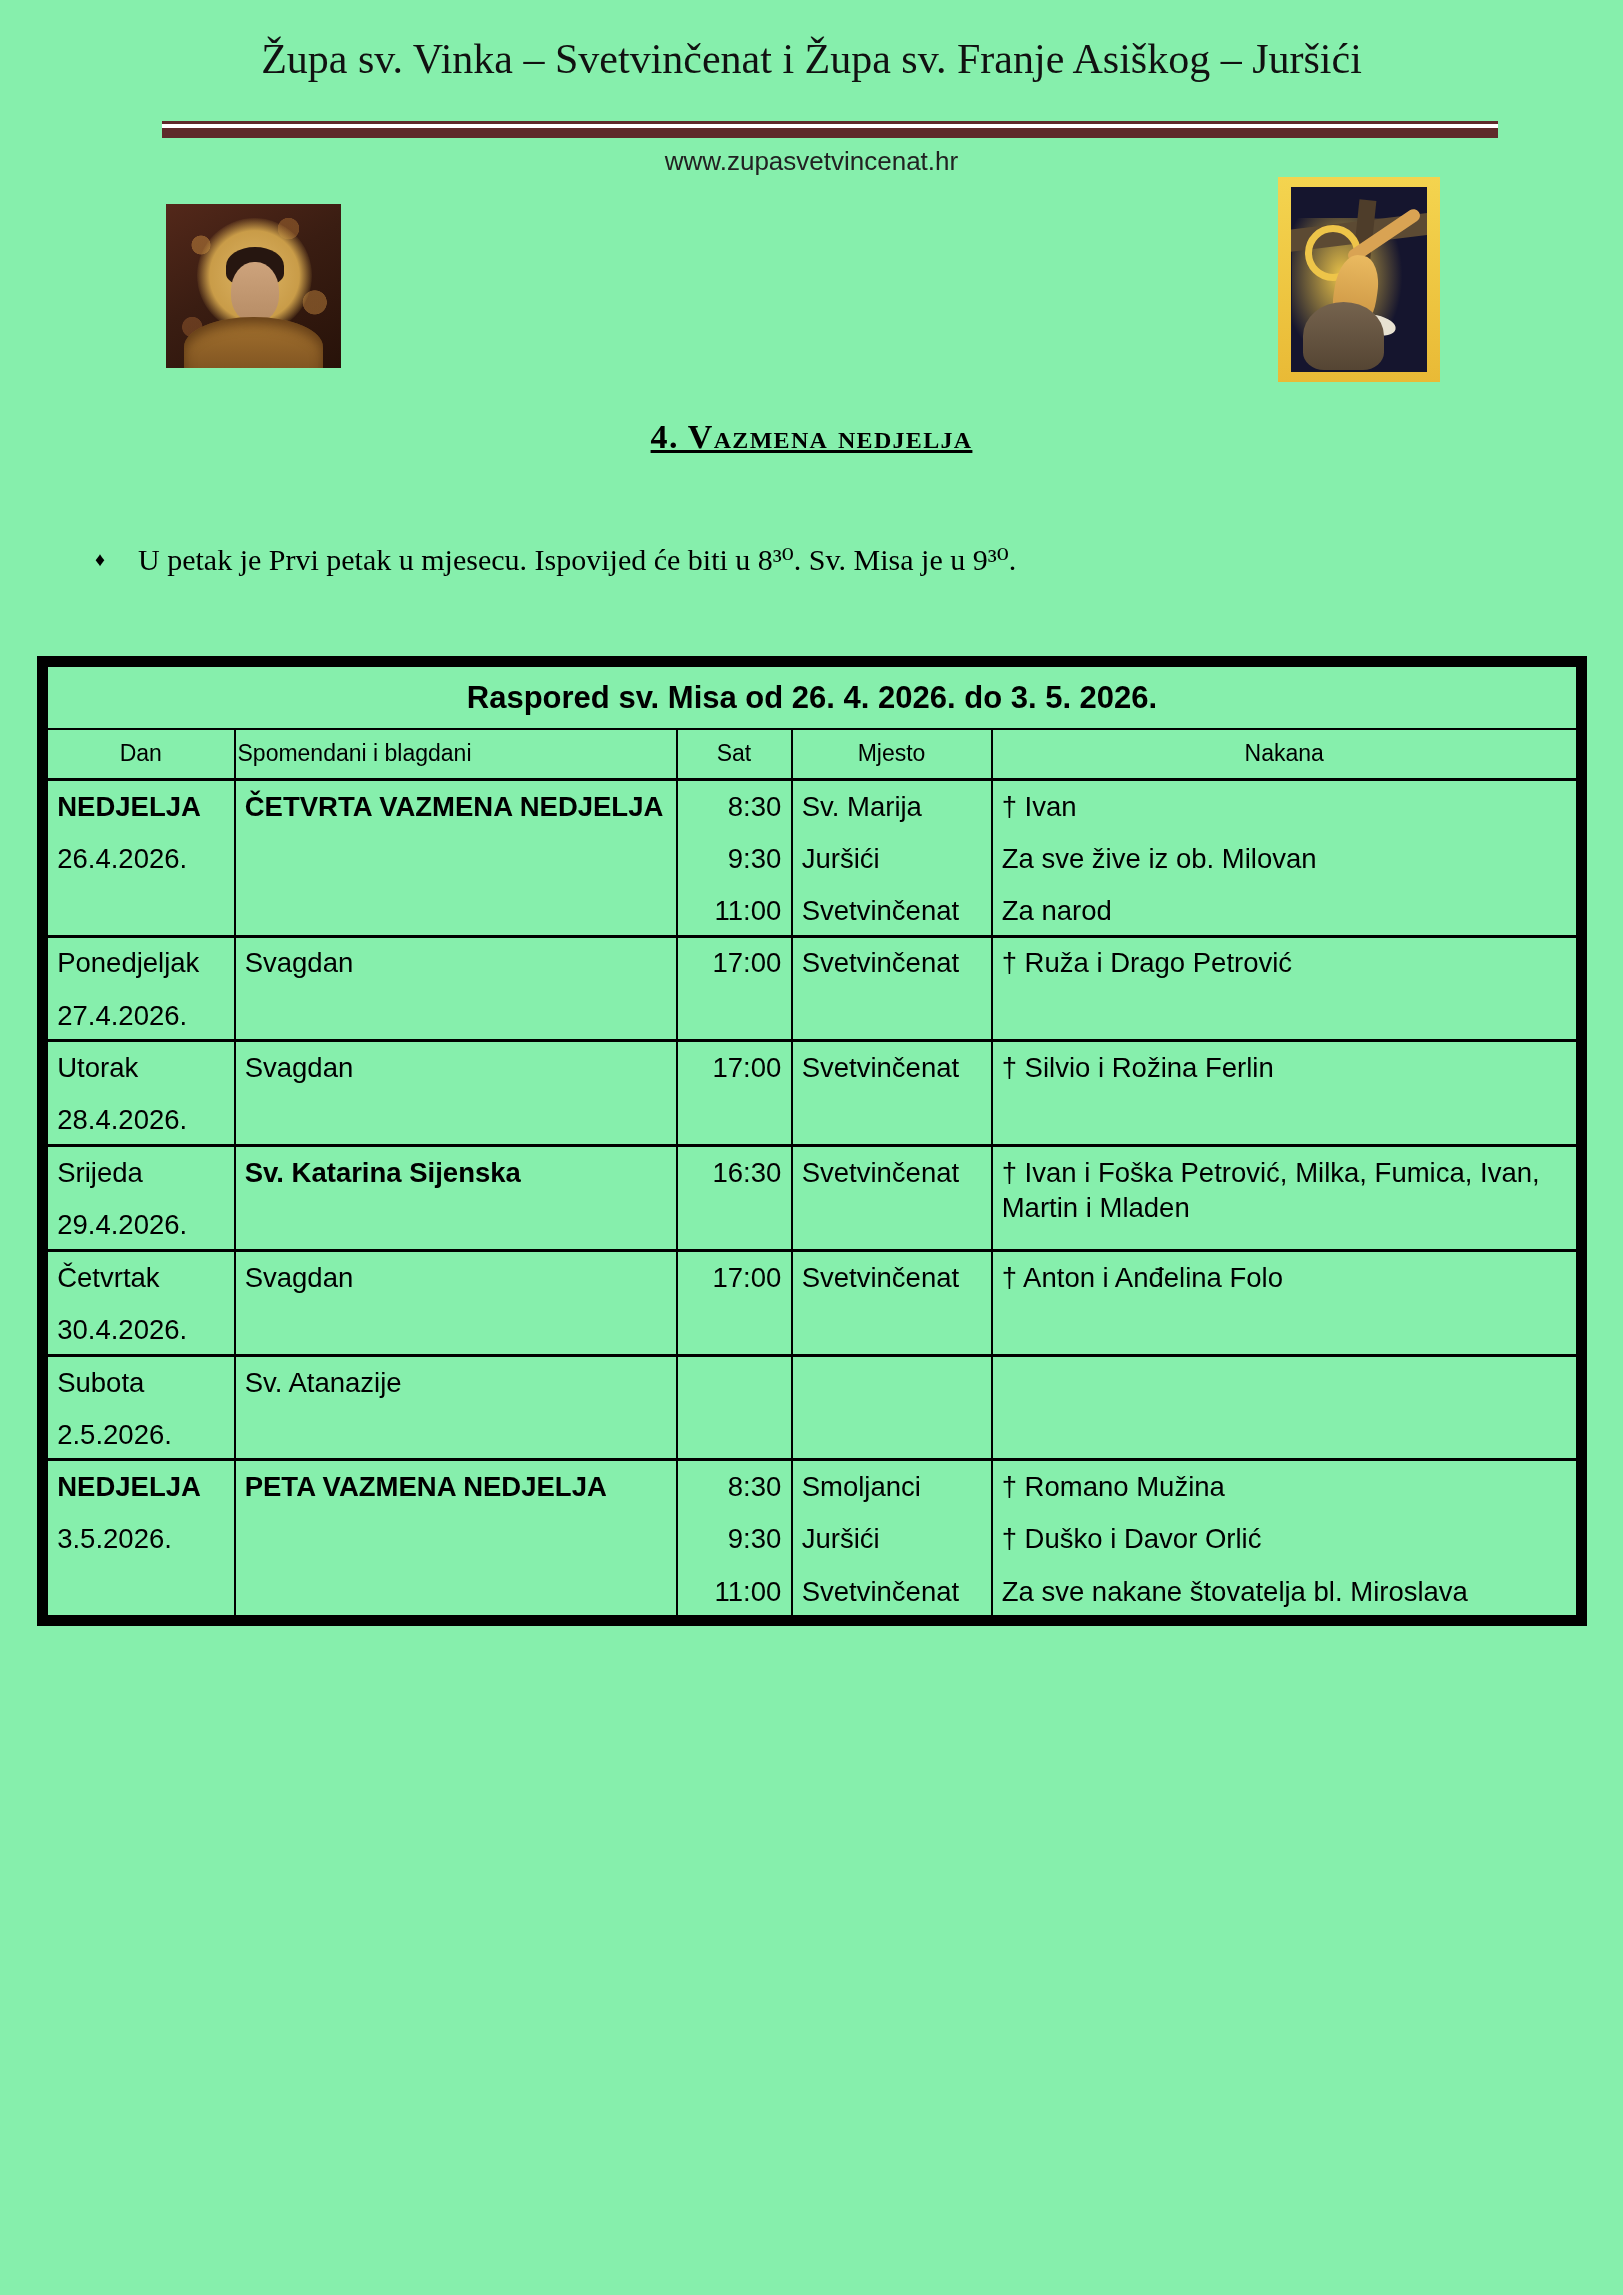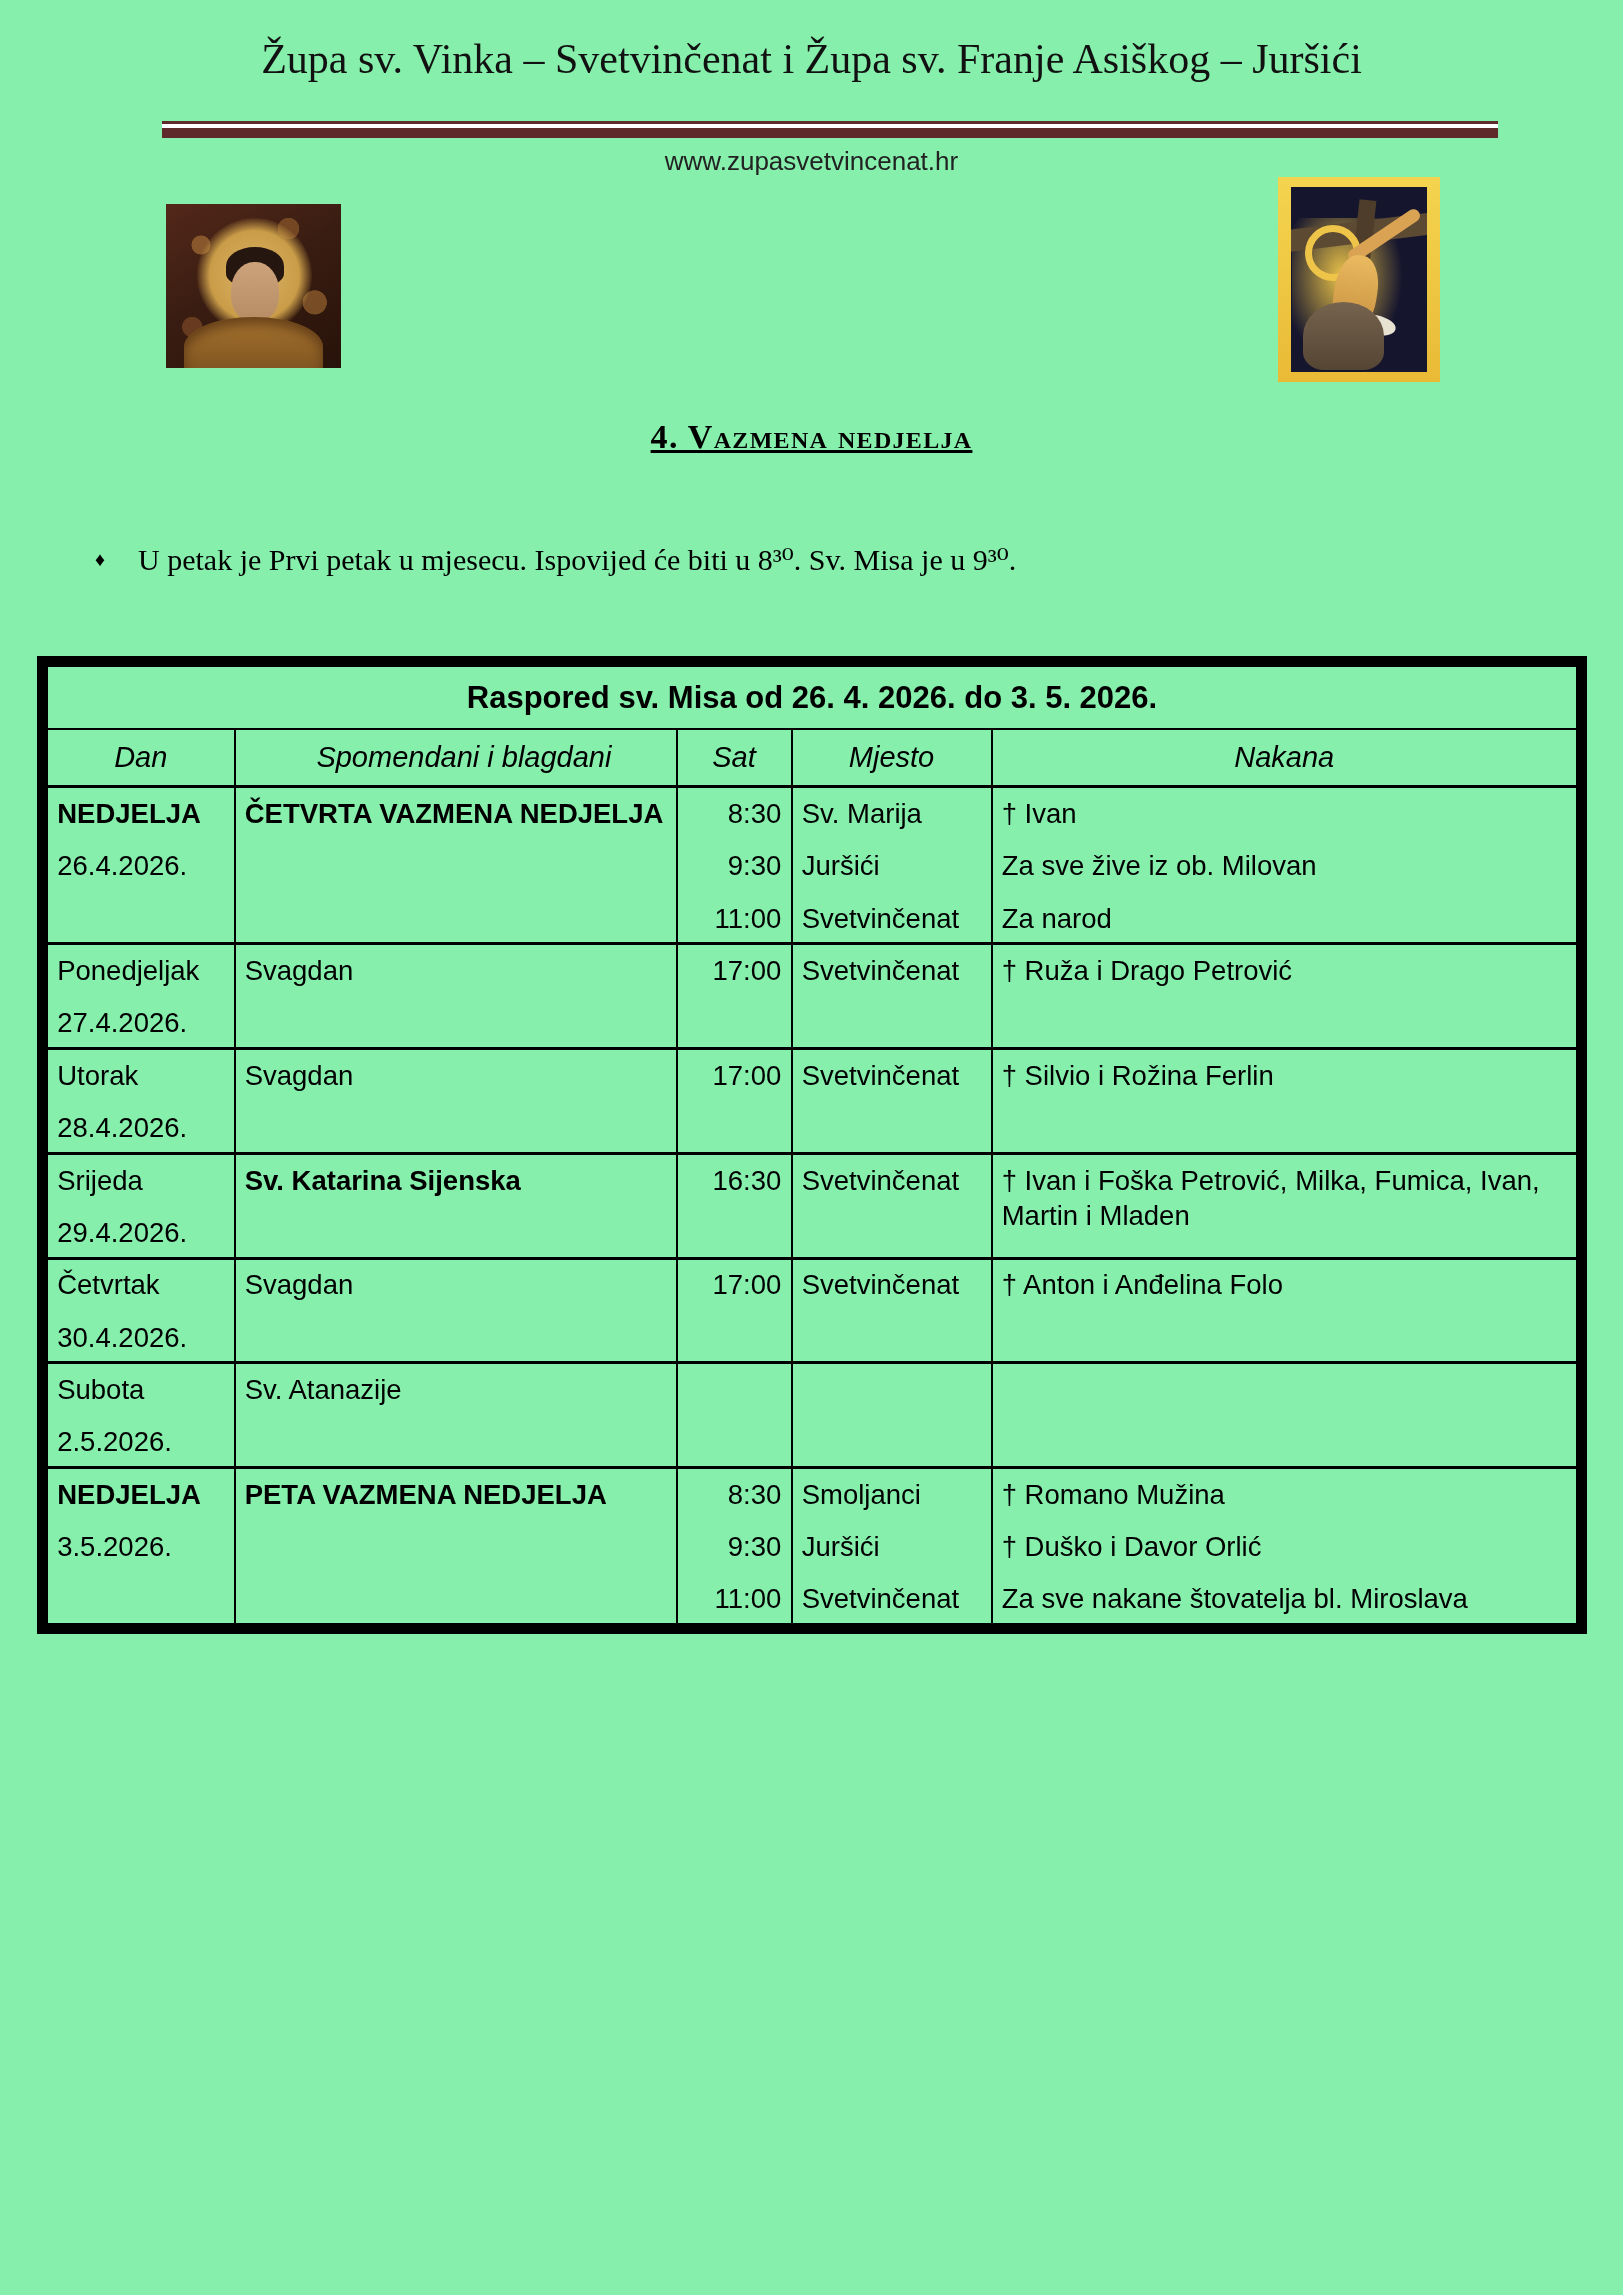--- a/index.html
+++ b/index.html
@@ -68,23 +68,23 @@
 
   
   table.stable {
     margin:77px 0 0 37px; width:1550px;
     border-collapse:collapse; border:11.8px solid #000; table-layout:fixed;
     font-size:27.5px; line-height:1.28;
   }
   .t-title { border-bottom:2.6px solid #000; padding:10.5px 6.5px; text-align:center;
     font-size:31px; font-weight:700; }
   tr.cols th { border-bottom:3.3px solid #000; border-left:2px solid #000;
-    font-style:italic; font-weight:400; font-size:29px; padding:9.2px 5.2px; text-align:center; }
+    font-weight:400; font-size:23px; padding:9.2px 5.2px; text-align:center; }
   tr.cols th:first-child { border-left:none; }
-  tr.cols th.h-spo { text-align:center; padding-left:22px; }
+  tr.cols th.h-spo { text-align:left; padding-left:2px; }
   td { border-left:2px solid #000; border-top:3.3px solid #000; vertical-align:top;
     padding:7.9px 9.2px 6.5px; }
   td:first-child { border-left:none; }
   td p { margin:0 0 17px; }
   td p:last-child { margin-bottom:0; }
   td.sat { text-align:right; padding-right:9.2px; }
   .b { font-weight:700; }
 </style>
 </head>
 <body>

